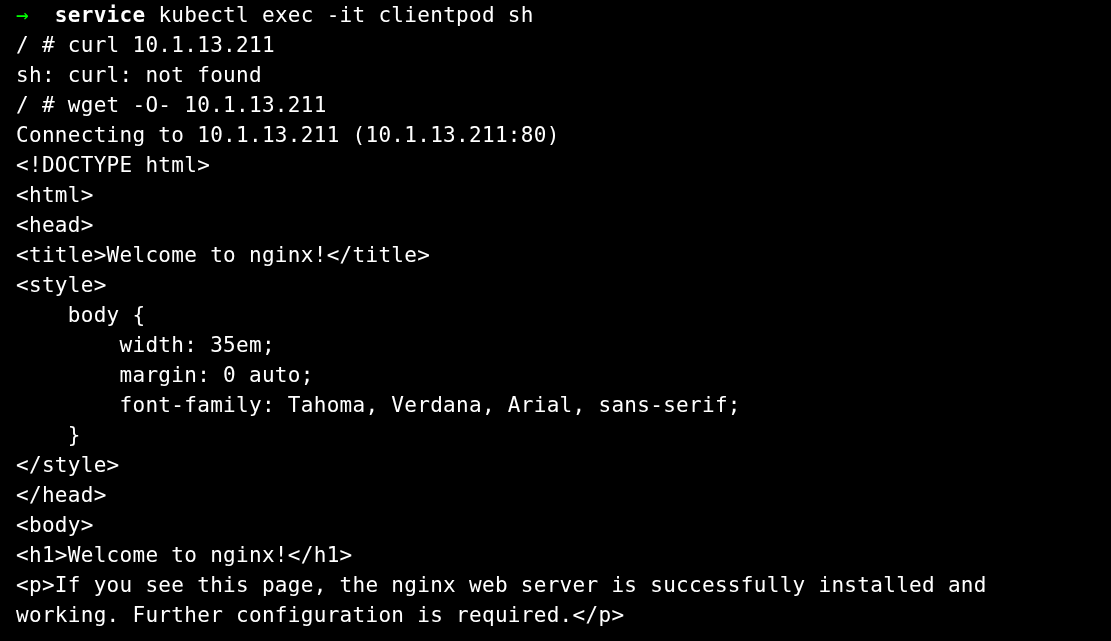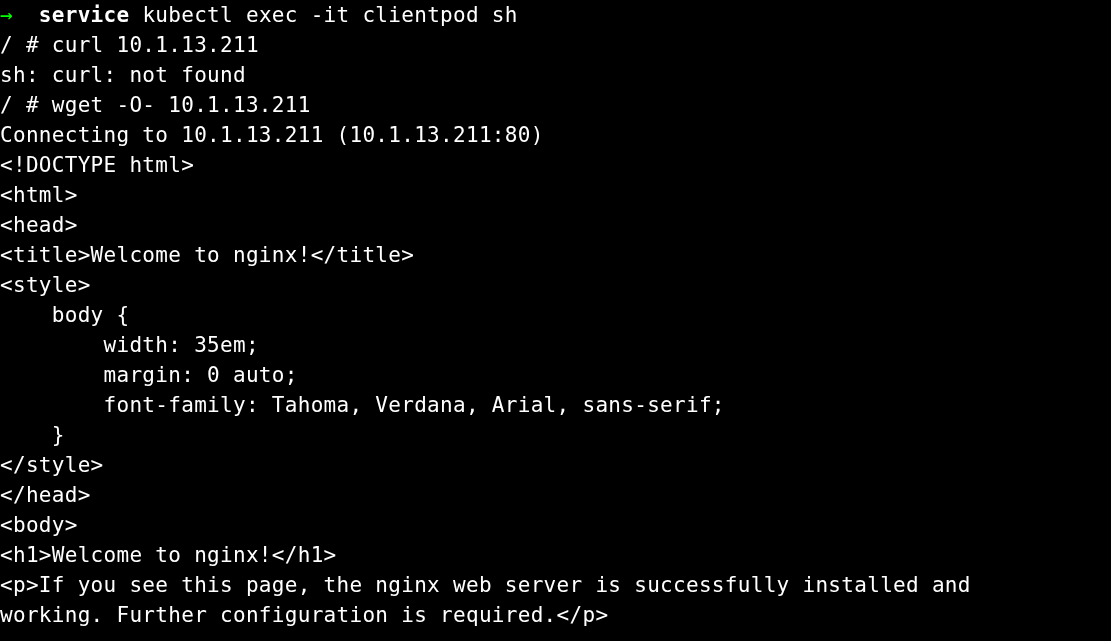--- a/index.html
+++ b/index.html
@@ -23,18 +23,19 @@
       white-space: pre;
     }
     .prompt-arrow {
       color: #00ff00;
     }
     .bold {
       font-weight: bold;
     }
     .line {
       display: block;
+      padding-left: 16px;
     }
   </style>
 </head>
 <body>
 
 <div class="terminal"><span class="line"><span class="prompt-arrow">→</span><span class="bold">  service</span><span> kubectl exec -it clientpod sh</span></span><span class="line">/ # curl 10.1.13.211</span><span class="line">sh: curl: not found</span><span class="line">/ # wget -O- 10.1.13.211</span><span class="line">Connecting to 10.1.13.211 (10.1.13.211:80)</span><span class="line">&lt;!DOCTYPE html&gt;</span><span class="line">&lt;html&gt;</span><span class="line">&lt;head&gt;</span><span class="line">&lt;title&gt;Welcome to nginx!&lt;/title&gt;</span><span class="line">&lt;style&gt;</span><span class="line">    body {</span><span class="line">        width: 35em;</span><span class="line">        margin: 0 auto;</span><span class="line">        font-family: Tahoma, Verdana, Arial, sans-serif;</span><span class="line">    }</span><span class="line">&lt;/style&gt;</span><span class="line">&lt;/head&gt;</span><span class="line">&lt;body&gt;</span><span class="line">&lt;h1&gt;Welcome to nginx!&lt;/h1&gt;</span><span class="line">&lt;p&gt;If you see this page, the nginx web server is successfully installed and</span><span class="line">working. Further configuration is required.&lt;/p&gt;</span></div>
 
 </body></html>

